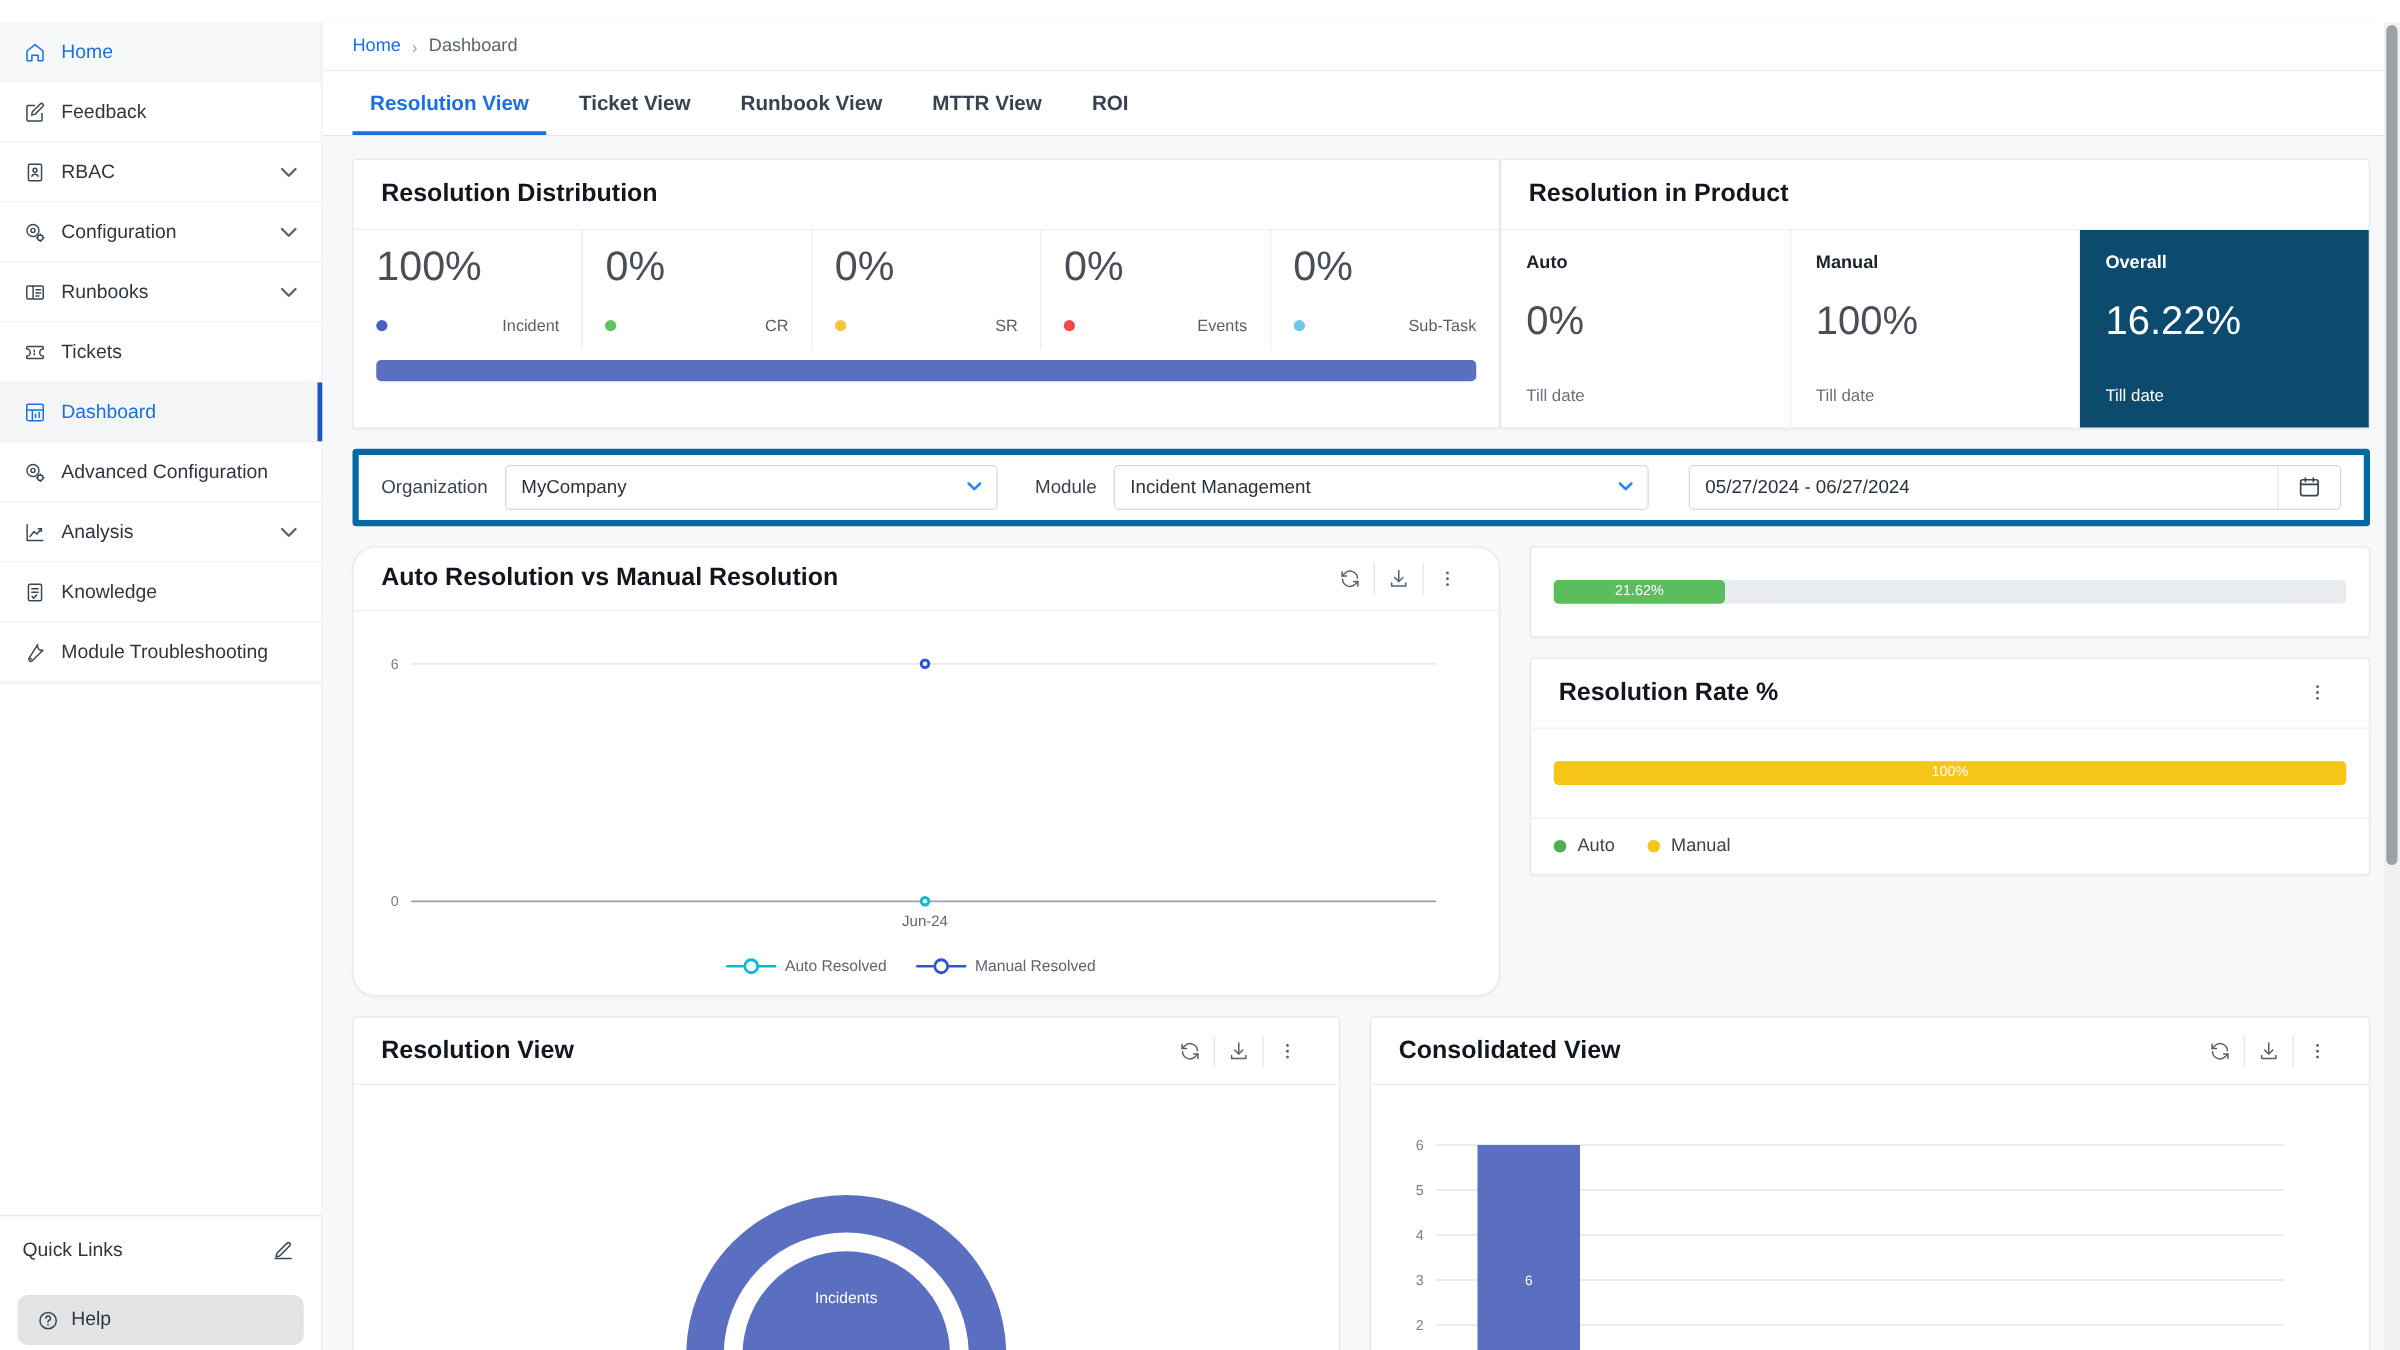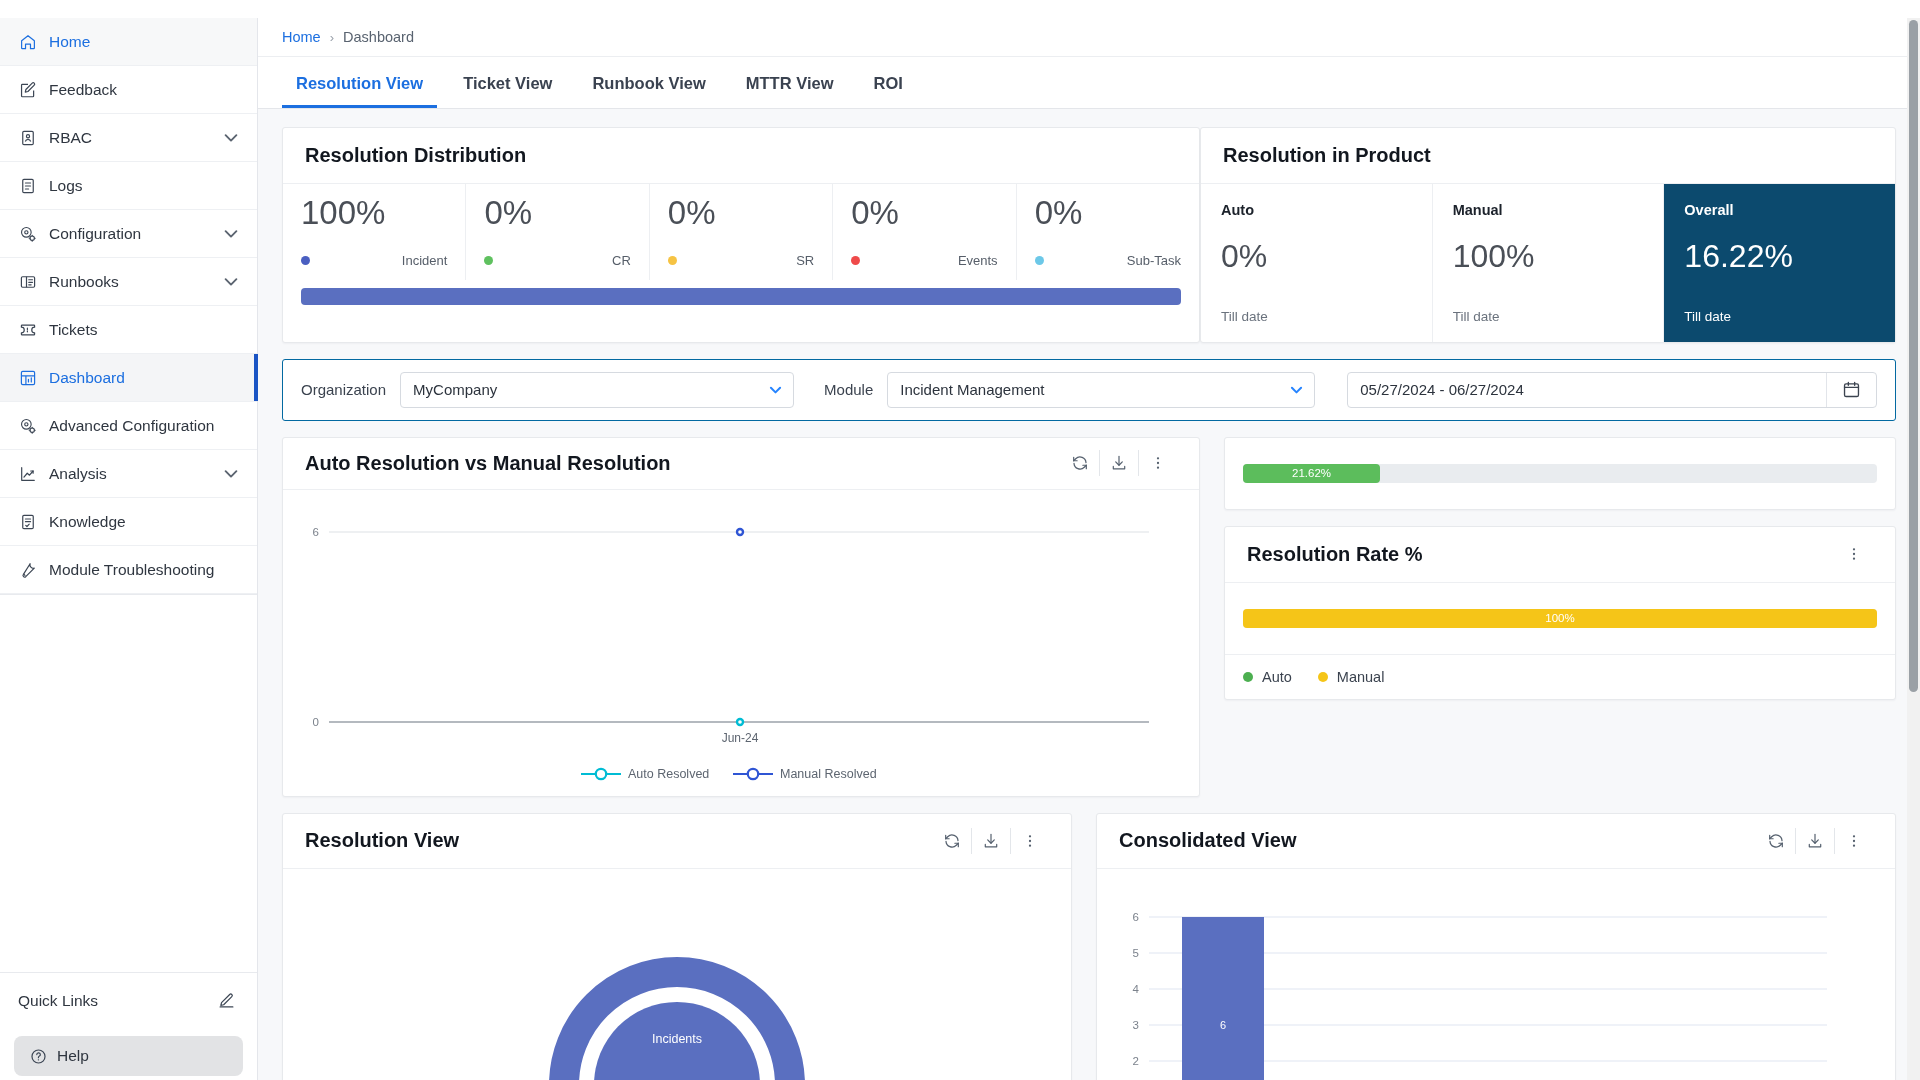--- a/index.html
+++ b/index.html
@@ -169,21 +169,21 @@
   .prod-cell:last-child { border-right: none; }
   .prod-label { font-size: 14.5px; font-weight: 700; color: #1c222b; }
   .prod-val { font-size: 32px; font-weight: 400; color: #4a4f57; margin-top: 20px; }
   .prod-sub { font-size: 13.5px; color: #6a727d; margin-top: auto; }
   .prod-cell.hl { background: #0d86c8; }
   .prod-cell.hl .prod-label, .prod-cell.hl .prod-val, .prod-cell.hl .prod-sub { color: #fff; }
 
   
   .filters {
     margin-top: 16px; background: #fff;
-    border: 1px solid #0369a1; border-radius: 3px;
+    border: 5px solid #0369a1; border-radius: 3px;
     height: 62px; display: flex; align-items: center;
     padding: 0 18px; gap: 0;
   }
   .flt-label { font-size: 15px; color: #3b434f; margin-right: 14px; white-space: nowrap; }
   .select {
     height: 36px; border: 1px solid #d6dae0; border-radius: 4px;
     background: #fff; display: flex; align-items: center;
     padding: 0 12px; font-size: 15px; color: #2c333d;
     cursor: pointer; position: relative;
   }
@@ -198,21 +198,21 @@
     font-size: 15px; color: #2c333d; cursor: pointer;
   }
   .daterange .cal {
     margin-left: auto; width: 50px; height: 34px;
     display: flex; align-items: center; justify-content: center;
     border-left: 1px solid #e2e5ea; color: #3b434f;
   }
 
   
   .charts-row { margin-top: 16px; display: flex; gap: 24px; }
-  .linechart-card { flex: 0 0 918px; height: 360px; display: flex; flex-direction: column; }
+  .linechart-card { flex: 0 0 918px; height: 360px; display: flex; flex-direction: column; border-radius: 18px; }
   .linechart-body { flex: 1 1 auto; position: relative; }
   .rightcol { flex: 1 1 auto; display: flex; flex-direction: column; gap: 16px; }
   .pct-card-body { padding: 26px 18px; }
   .track { height: 19px; border-radius: 4px; background: #e9ecef; position: relative; }
   .fill {
     height: 19px; border-radius: 4px;
     display: flex; align-items: center; justify-content: center;
     font-size: 11.5px; color: #fff; font-weight: 400;
   }
   .legend-row { border-top: 1px solid #edeff2; padding: 14px 18px; display: flex; gap: 26px; }
@@ -273,29 +273,20 @@
               <circle cx="12" cy="9.6" r="2.1"></circle>
               <path d="M8.4 16.6c.6-1.9 2-2.8 3.6-2.8s3 .9 3.6 2.8"></path>
             </svg>
           </span>
           <span class="label">RBAC</span>
           <span class="chev">
             <svg width="14" height="10" viewBox="0 0 14 10">
               <path d="M1.6 2.2 7 7.6l5.4-5.4" fill="none" stroke="currentColor" stroke-width="1.9" stroke-linecap="round" stroke-linejoin="round"></path>
             </svg>
           </span>
-        </div>
-        <div class="nav-item">
-          <span class="ico">
-            <svg width="18" height="18" viewBox="0 0 24 24" fill="none" stroke="currentColor" stroke-width="1.6" stroke-linejoin="round">
-              <rect x="5" y="3.2" width="14" height="17.6" rx="1.6"></rect>
-              <path d="M8.6 8h6.8M8.6 12h6.8M8.6 16h4.2" stroke-linecap="round"></path>
-            </svg>
-          </span>
-          <span class="label">Logs</span>
         </div>
         <div class="nav-item">
           <span class="ico">
             <svg width="18" height="18" viewBox="0 0 24 24" fill="none" stroke="currentColor" stroke-width="1.5">
               <circle cx="9.8" cy="9.8" r="6.4"></circle>
               <circle cx="9.8" cy="9.8" r="2.2"></circle>
               <circle cx="17.6" cy="17.6" r="2.9"></circle>
               <path d="M17.6 13.6v1.1M17.6 20.5v1.1M13.6 17.6h1.1M20.5 17.6h1.1" stroke-linecap="round"></path>
             </svg>
           </span>

